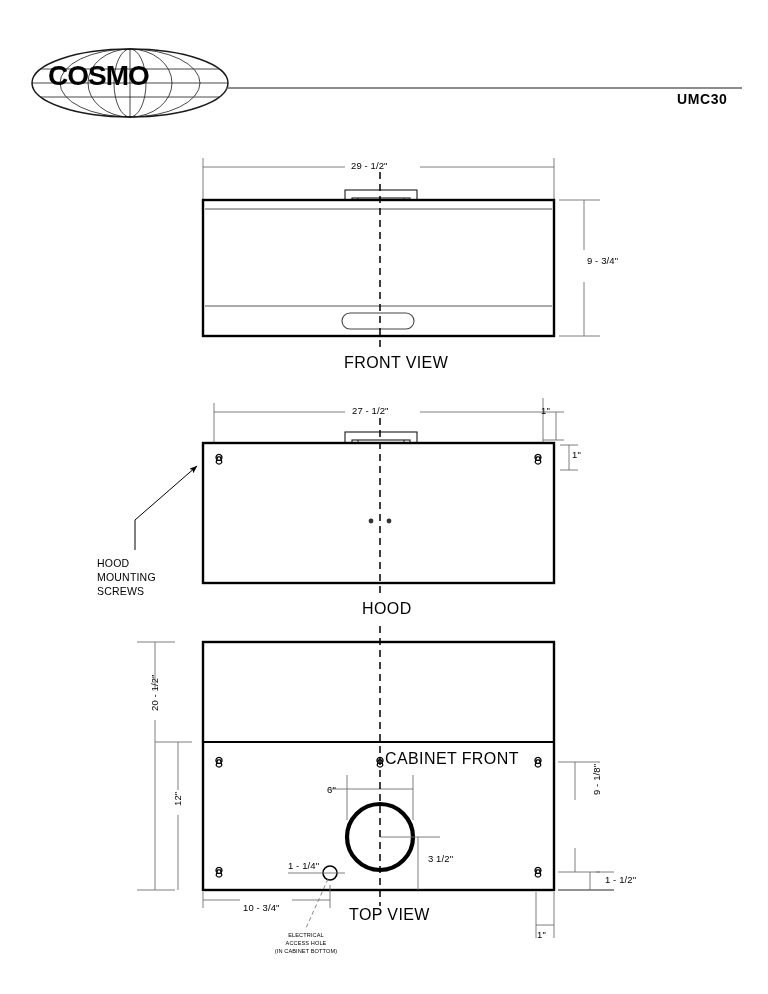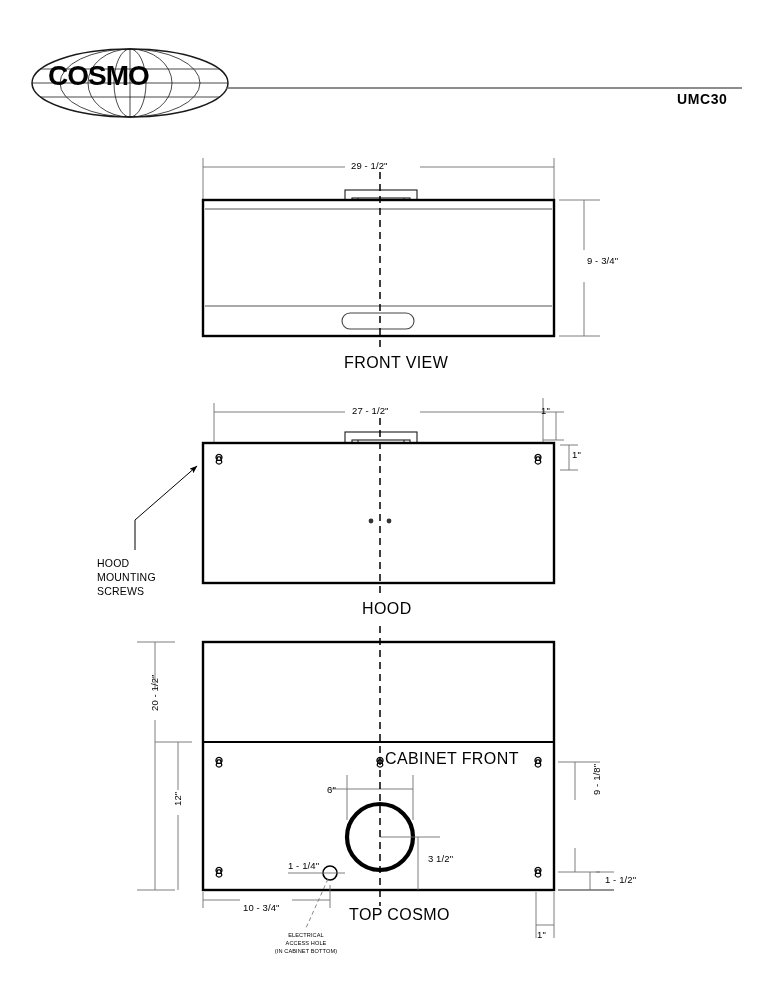--- a/index.html
+++ b/index.html
@@ -254,15 +254,15 @@
   <div class="txt dim-label" style="left:327px; top:785px;">6"</div>
   <div class="txt dim-label" style="left:428px; top:854px;">3 1/2"</div>
   <div class="txt dim-label rot90" style="left:592px; top:795px;">9 - 1/8"</div>
   <div class="txt dim-label" style="left:605px; top:875px;">1 - 1/2"</div>
   <div class="txt dim-label" style="left:537px; top:930px;">1"</div>
   <div class="txt dim-label" style="left:288px; top:861px;">1 - 1/4"</div>
   <div class="txt dim-label" style="left:243px; top:903px;">10 - 3/4"</div>
   <div class="txt micro-label" style="left: 271px; top: 931px; width: 70px; white-space: pre-line;">ELECTRICAL
 ACCESS HOLE
 (IN CABINET BOTTOM)</div>
-  <div class="txt view-label" style="left:349px; top:907px;">TOP COSMO</div>
+  <div class="txt view-label" style="left:349px; top:907px;">TOP VIEW</div>
 
 </div>
 
 </body></html>

